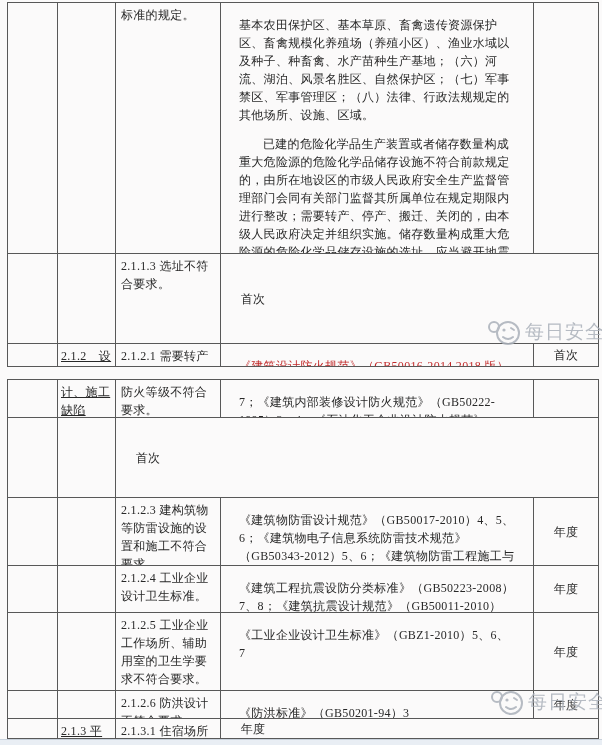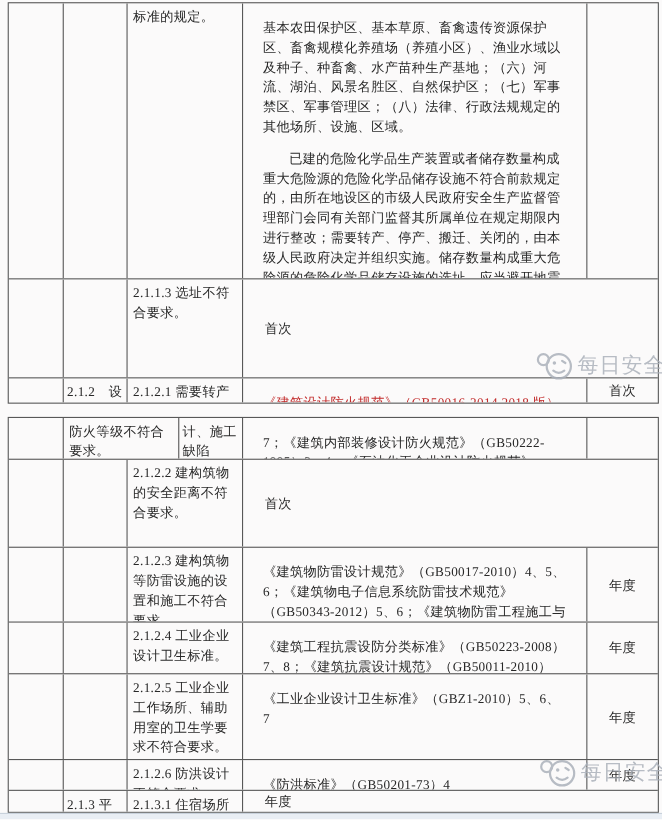--- a/index.html
+++ b/index.html
@@ -8,21 +8,21 @@
     font-family:"Liberation Serif","DejaVu Serif",serif;color:#282828;
   }
   .tbl{position:absolute;left:7px;width:592px;border:1px solid #585858;box-sizing:border-box;}
   .tbl-top{top:2px;}
   .tbl-bottom{top:379px;}
   .tr{display:flex;border-bottom:1px solid #585858;box-sizing:border-box;overflow:hidden;}
   .tr.last{border-bottom:none;}
   .td{border-right:1px solid #585858;box-sizing:border-box;padding:3px 5px;
       font-size:12px;line-height:18px;overflow:hidden;letter-spacing:0.3px;}
   .ca{width:50px;}
-  .cb{width:58px;padding:3px 3px;}
+  .cb{width:58px;padding:3px 3px;text-decoration:underline;}
   .cc{width:105px;}
   .cd{width:313px;padding:2px 7px;}
   .ce{width:64px;border-right:none;display:flex;align-items:center;justify-content:center;text-align:right;}
   .para{margin:11px;}
   .para.indent{text-indent:24px;}
   .red{color:#c22a2a;}
   .wm{position:absolute;display:flex;align-items:center;gap:3px;color:#abb1ba;opacity:.85;z-index:5;pointer-events:none;}
   .wm-top{left:486px;top:316px;}
   .wm-bottom{left:489px;top:686px;}
   .wm-text{font-size:19px;letter-spacing:1px;white-space:nowrap;font-family:"Liberation Sans",sans-serif;}
@@ -58,31 +58,30 @@
       <div class="td cd">
           <p class="para"><span class="red">《建筑设计防火规范》（GB50016-2014,2018 版）</span><span>3.2、3.3、5.1、</span></p>
         </div>
       <div class="td ce">首次</div>
     </div>
   </div>
 
   <div class="tbl tbl-bottom">
     <div class="tr" style="height:38px">
       <div class="td ca"></div>
+      <div class="td cb">计、施工缺陷</div>
       <div class="td cc">防火等级不符合要求。</div>
-      <div class="td cb">计、施工缺陷</div>
       <div class="td cd">
           <p class="para"><span>7；《建筑内部装修设计防火规范》（GB50222-1995）3、4；《石油化工企业设计防火规范》（GB50160-2008）3</span></p>
         </div>
       <div class="td ce"></div>
     </div>
     <div class="tr" style="height:80px">
       <div class="td ca"></div>
       <div class="td cb"></div>
-      <div class="td cc">2.1.2.2 建构筑物的安全距离不符合要求。</div>
       <div class="td ce">首次</div>
     </div>
     <div class="tr" style="height:68px">
       <div class="td ca"></div>
       <div class="td cb"></div>
       <div class="td cc">2.1.2.3 建构筑物等防雷设施的设置和施工不符合要求。</div>
       <div class="td cd">
           <p class="para"><span>《建筑物防雷设计规范》（GB50017-2010）4、5、6；《建筑物电子信息系统防雷技术规范》（GB50343-2012）5、6；《建筑物防雷工程施工与质量验收规范》（GB50601-2010）4、5、6、7、8、9、10；《石油化工企业设计防火规范》（GB50160-2008）9.2</span></p>
         </div>
       <div class="td ce">年度</div>
@@ -103,21 +102,21 @@
       <div class="td cd">
           <p class="para"><span>《工业企业设计卫生标准》（GBZ1-2010）5、6、7</span></p>
         </div>
       <div class="td ce">年度</div>
     </div>
     <div class="tr" style="height:28px">
       <div class="td ca"></div>
       <div class="td cb"></div>
       <div class="td cc">2.1.2.6 防洪设计不符合要求。</div>
       <div class="td cd">
-          <p class="para"><span>《防洪标准》（GB50201-73）4</span></p>
+          <p class="para"><span>《防洪标准》（GB50201-94）3</span></p>
         </div>
       <div class="td ce">年度</div>
     </div>
     <div class="tr last" style="height:19px">
       <div class="td ca"></div>
       <div class="td cb">2.1.3 平面</div>
       <div class="td cc">2.1.3.1 住宿场所与加</div>
       <div class="td ce">年度</div>
     </div>
   </div>

